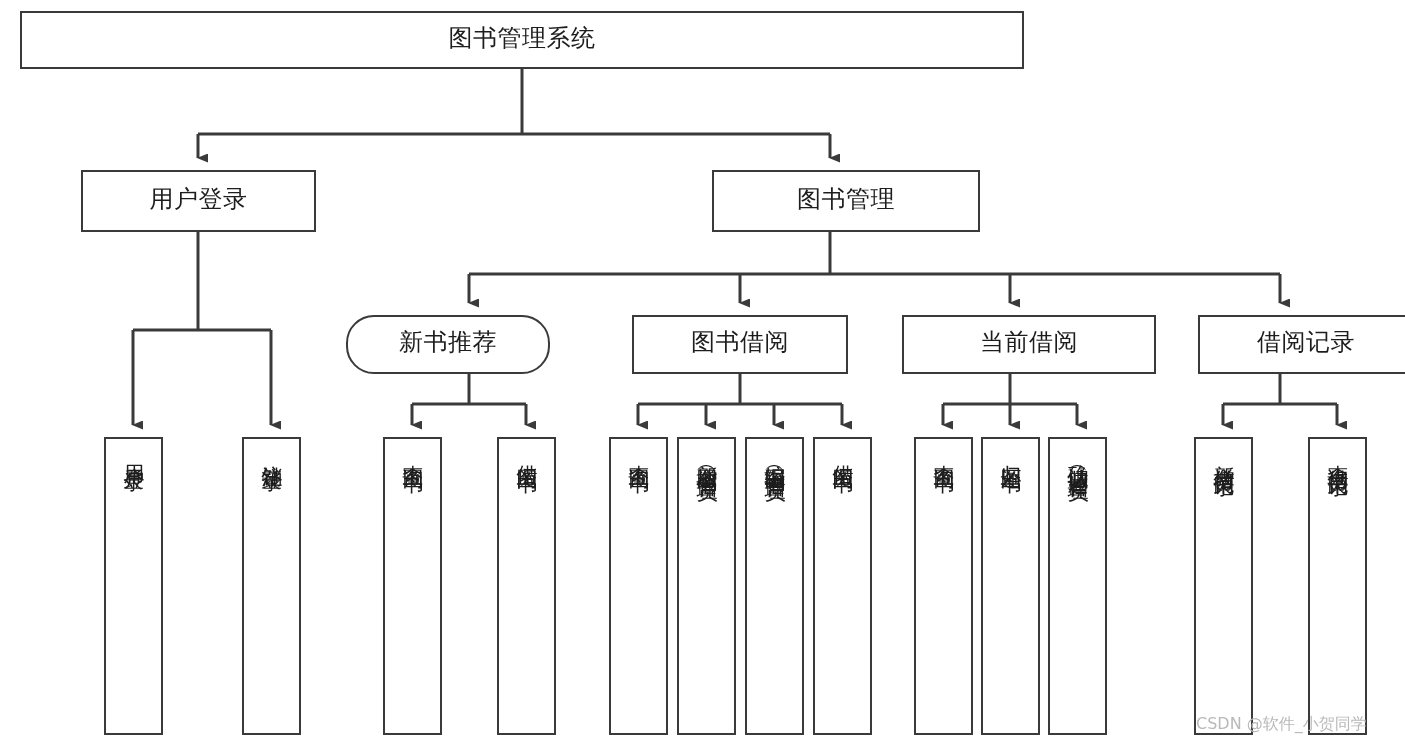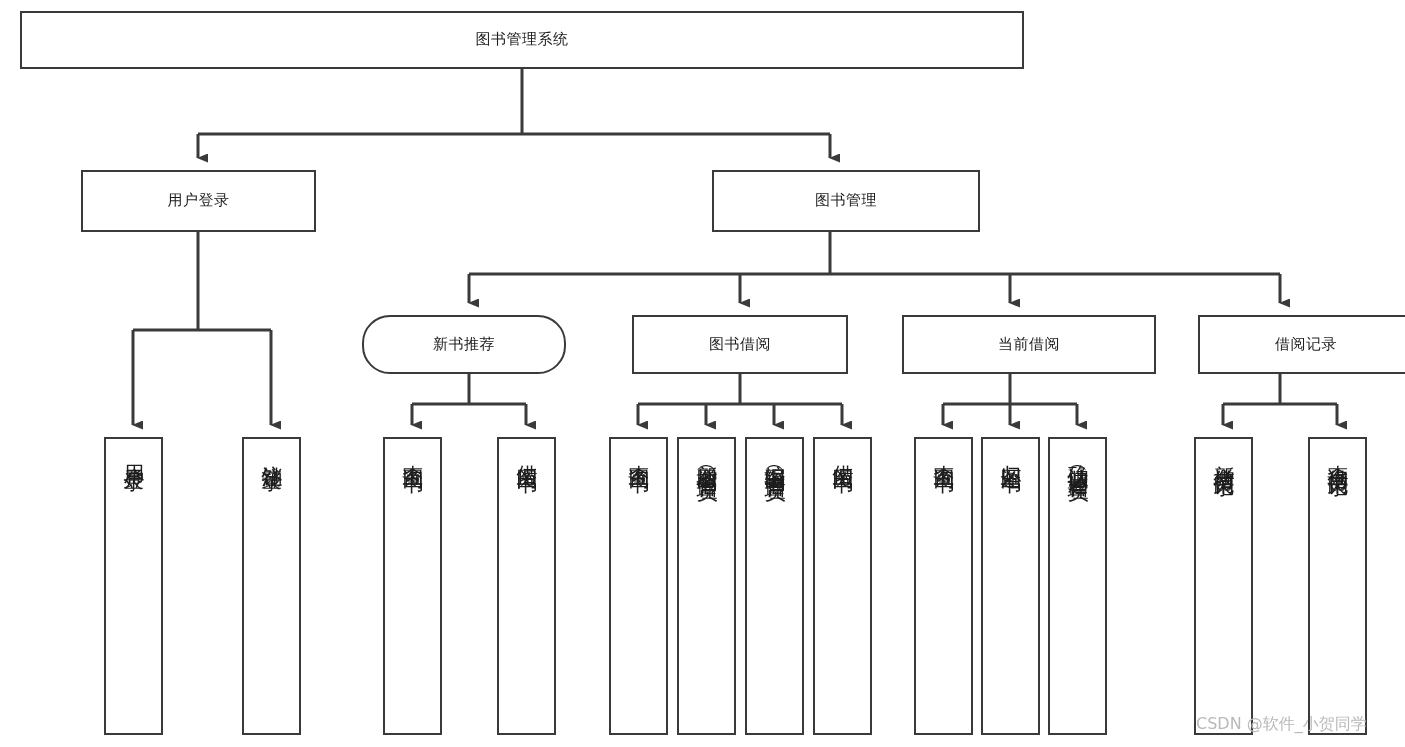--- a/index.html
+++ b/index.html
@@ -37,22 +37,23 @@
     z-index: 2;
   }
   .node-label {
     display: block;
     text-align: center;
     line-height: 1.18;
     color: #1d1d1d;
     white-space: pre;
   }
   .h-node .node-label {
-    font-size: 15px;
+    font-size: 24px;
     letter-spacing: 0.5px;
+    font-family: Liberation Mono, monospace;
   }
   .v-node {
     align-items: flex-start;
     justify-content: center;
     padding-top: 9px;
   }
   .v-node .node-label {
     writing-mode: vertical-rl;
     text-orientation: upright;
     font-size: 21px;
@@ -132,21 +133,21 @@
     <span class="node-label">图书管理系统</span>
   </div>
 
   <div class="node h-node" style="left:81px; top:170px; width:235px; height:62px;">
     <span class="node-label">用户登录</span>
   </div>
   <div class="node h-node" style="left:712px; top:170px; width:268px; height:62px;">
     <span class="node-label">图书管理</span>
   </div>
 
-  <div class="node h-node" style="left:362px; top:315px; width:204px; height:59px;border-radius:28px;">
+  <div class="node h-node" style="left:346px; top:315px; width:204px; height:59px;border-radius:28px;">
     <span class="node-label">新书推荐</span>
   </div>
   <div class="node h-node" style="left:632px; top:315px; width:216px; height:59px;">
     <span class="node-label">图书借阅</span>
   </div>
   <div class="node h-node" style="left:902px; top:315px; width:254px; height:59px;">
     <span class="node-label">当前借阅</span>
   </div>
   <div class="node h-node" style="left:1172px; top:315px; width:216px; height:59px;margin-left:26px;">
     <span class="node-label">借阅记录</span>

